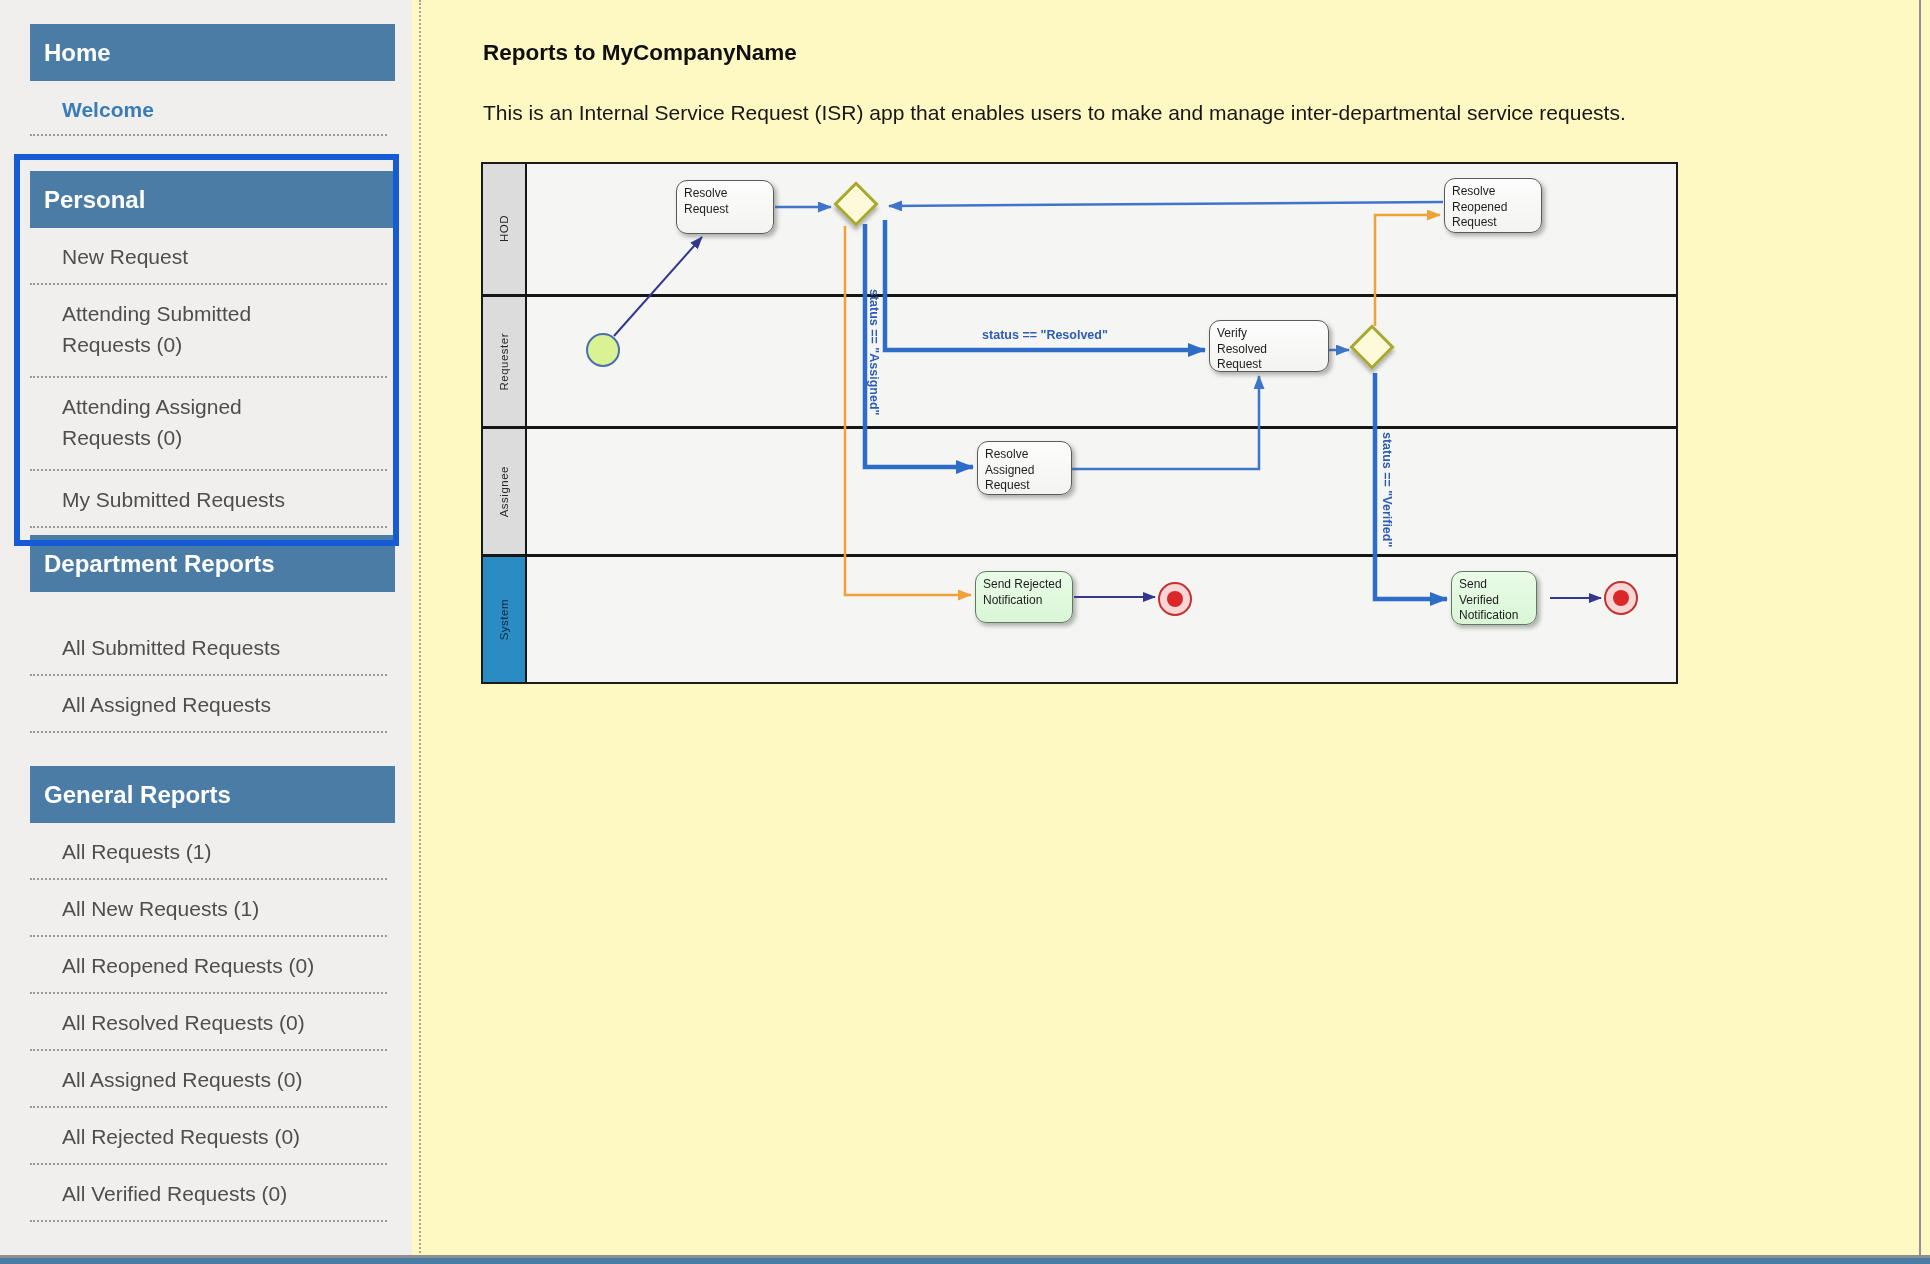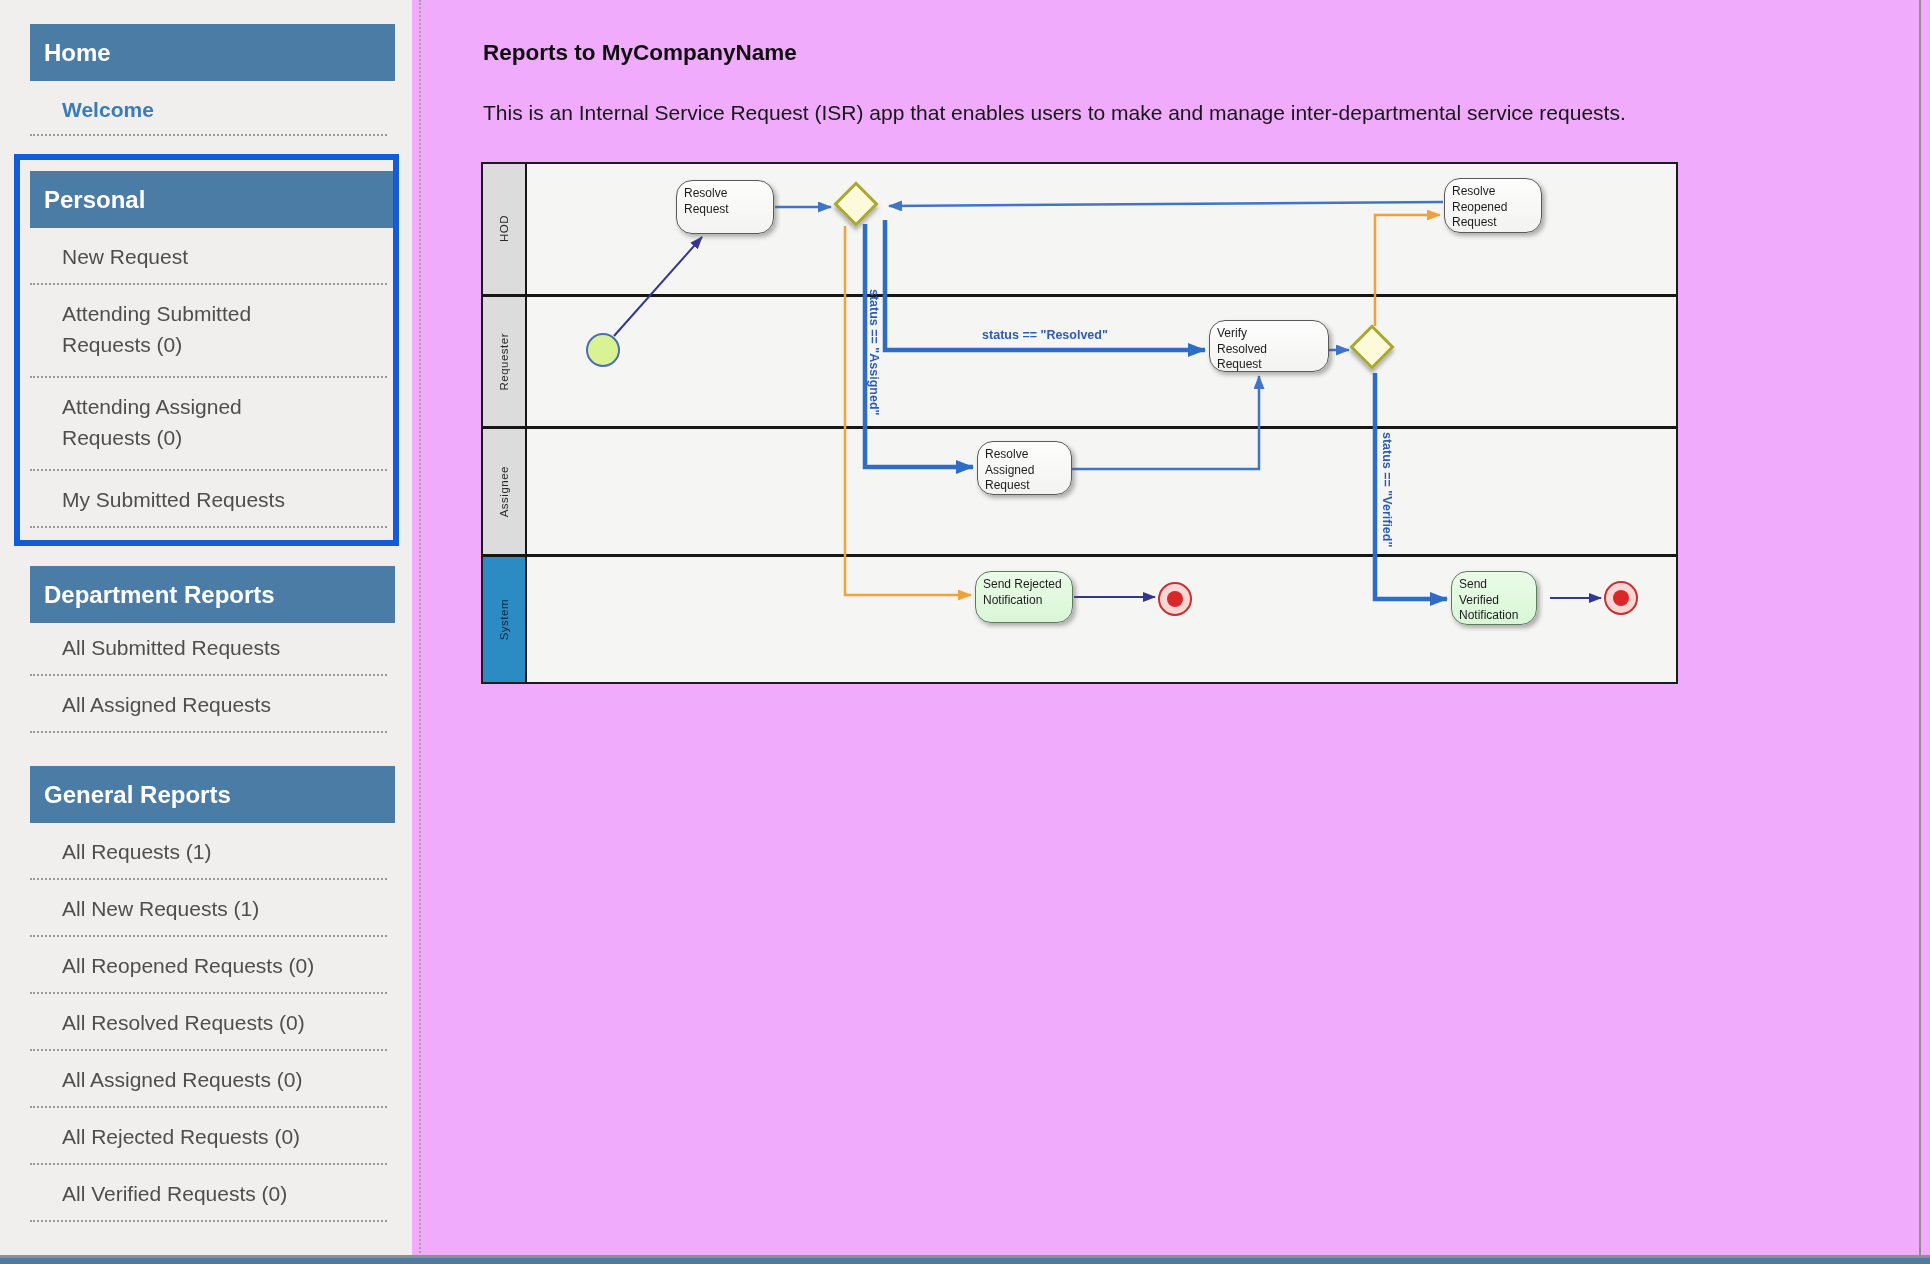--- a/index.html
+++ b/index.html
@@ -1,18 +1,18 @@
 <!DOCTYPE html>
 <html><head>
 <meta charset="utf-8">
 <style>
   * { margin:0; padding:0; box-sizing:border-box; }
   html,body { background:#ffffff; }
   body { font-family:"Liberation Sans", sans-serif; }
-  .page { position:relative; width:1930px; height:1264px; background:#f0abfc; overflow:hidden; }
+  .page { position:relative; width:1930px; height:1264px; background:#fef9c3; overflow:hidden; }
 
   
   .sidebar { position:absolute; left:0; top:0; width:412px; height:1257px; background:#f0efee; }
   .side-divider { position:absolute; left:419px; top:0; width:0; height:1257px; border-left:2px dotted #a3a3a3; }
   .sec-header { position:absolute; left:30px; width:365px; height:57px; background:#4a7ca6;
                 color:#ffffff; font-weight:bold; font-size:24px; line-height:57px; padding-left:14px; }
   .nav-group { position:absolute; left:30px; width:357px; }
   .nav-item { padding:13px 10px 0 32px; min-height:57px; border-bottom:2px dotted #999;
               font-size:21px; line-height:1.48; color:#4e4e4e; cursor:pointer; }
   .nav-item.two-line { min-height:93px; }
@@ -37,21 +37,21 @@
   .lane-cell { position:absolute; left:0; width:42px; background:#dcdcdc; display:flex;
                align-items:center; justify-content:center; z-index:1; }
   .lane-cell span { writing-mode:vertical-rl; transform:rotate(180deg); font-size:11.5px;
                     color:#2a2a2a; letter-spacing:0.5px; }
   .lane-cell.sys { background:#2b8bc3; }
   .lane-cell.sys span { color:#12253e; }
   .grid-h { position:absolute; left:0; width:1193px; height:3px; background:#161616; z-index:2; }
   .grid-v { position:absolute; left:42px; top:0; width:2px; height:518px; background:#161616; z-index:2; }
   svg.flows { position:absolute; left:0; top:0; z-index:3; }
 
-  .task, .notif { position:absolute; z-index:4; border-radius:16px; font-size:12px; color:#1d1d1d;
+  .task, .notif { position:absolute; z-index:4; border-radius:11px; font-size:12px; color:#1d1d1d;
                   padding:5px 7px; line-height:1.3; white-space:pre-line;
                   box-shadow:2.5px 3px 4px rgba(90,90,90,0.45); }
   .task  { background:linear-gradient(#fdfdfd,#f3f3f1); border:1.5px solid #5a5a5a; }
   .notif { background:linear-gradient(#eafce8,#d9f6d6); border:1.5px solid #5f7a5f; }
   .gateway { position:absolute; z-index:4; width:32px; height:32px; transform:rotate(45deg);
              background:#fcfad9; border:3px solid #a9a932; box-shadow:3px 3px 4px rgba(110,110,110,0.5); }
   .start-ev { position:absolute; z-index:4; width:34px; height:34px; border-radius:50%;
               background:#d9f293; border:2px solid #4a6fb0; }
   .end-ev { position:absolute; z-index:4; width:34px; height:34px; border-radius:50%;
             background:#f8d6d6; border:2.5px solid #c53030; display:flex; align-items:center; justify-content:center; }
@@ -87,21 +87,21 @@
         <span class="t">Attending Submitted Requests (0)</span>
       </div>
       <div class="nav-item two-line">
         <span class="t">Attending Assigned Requests (0)</span>
       </div>
       <div class="nav-item">
         <span class="t">My Submitted Requests</span>
       </div>
     </div>
 
-    <div class="sec-header" style="top:566px;">
+    <div class="sec-header" style="top:535px;">
       <span>Department Reports</span>
     </div>
     <div class="nav-group" style="top:619px;">
       <div class="nav-item">
         <span class="t-wide">All Submitted Requests</span>
       </div>
       <div class="nav-item">
         <span class="t-wide">All Assigned Requests</span>
       </div>
     </div>

